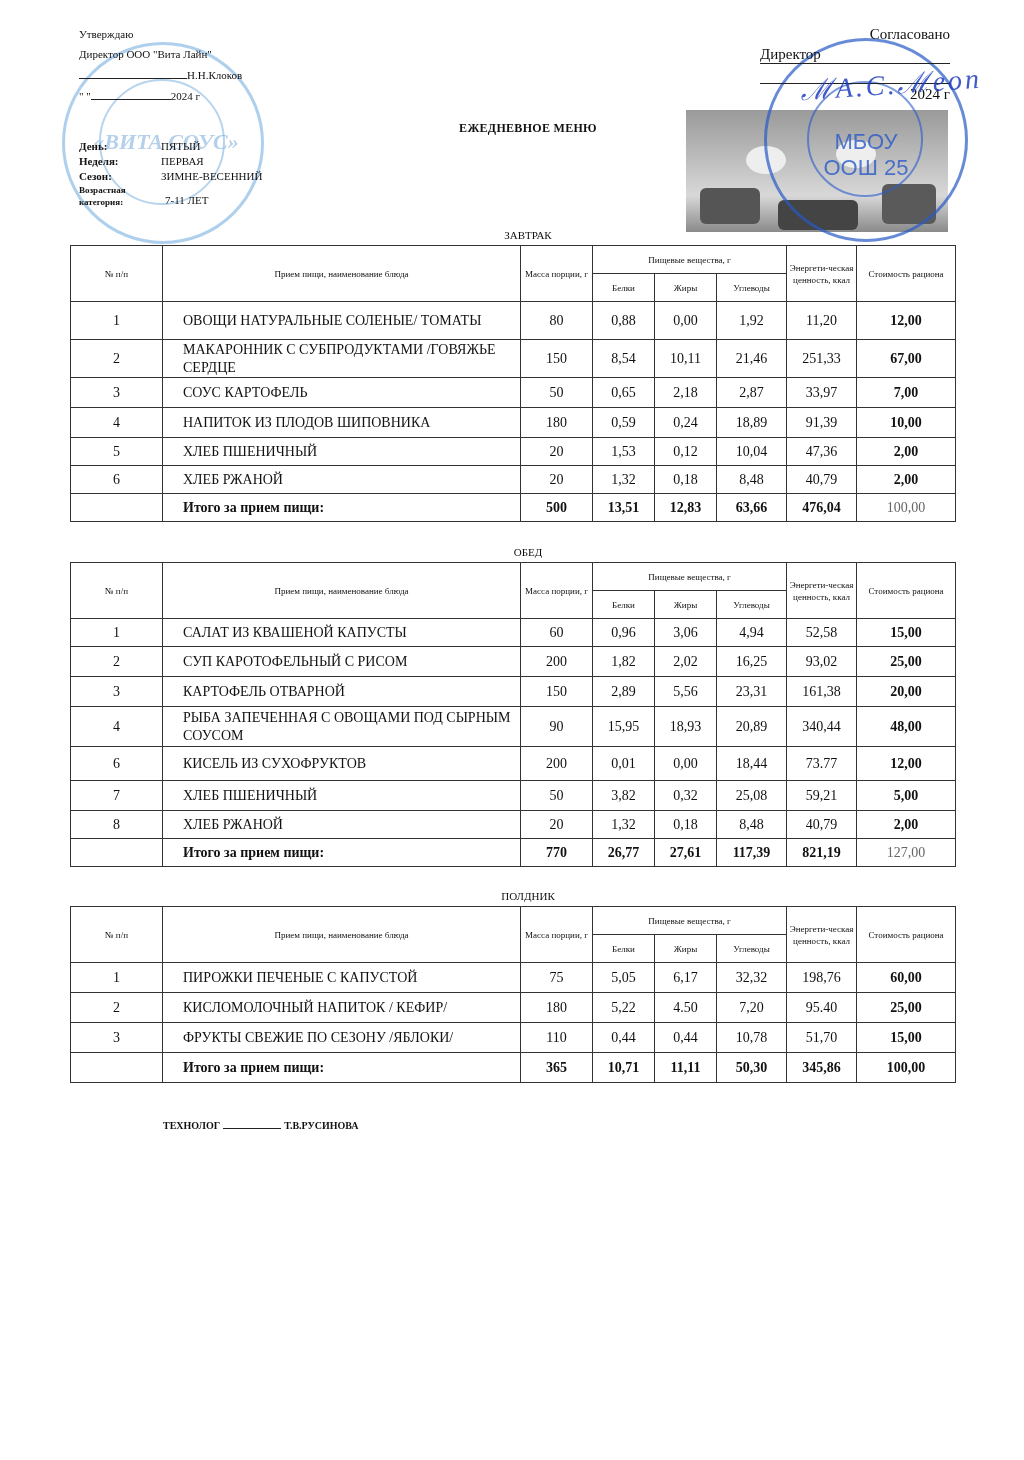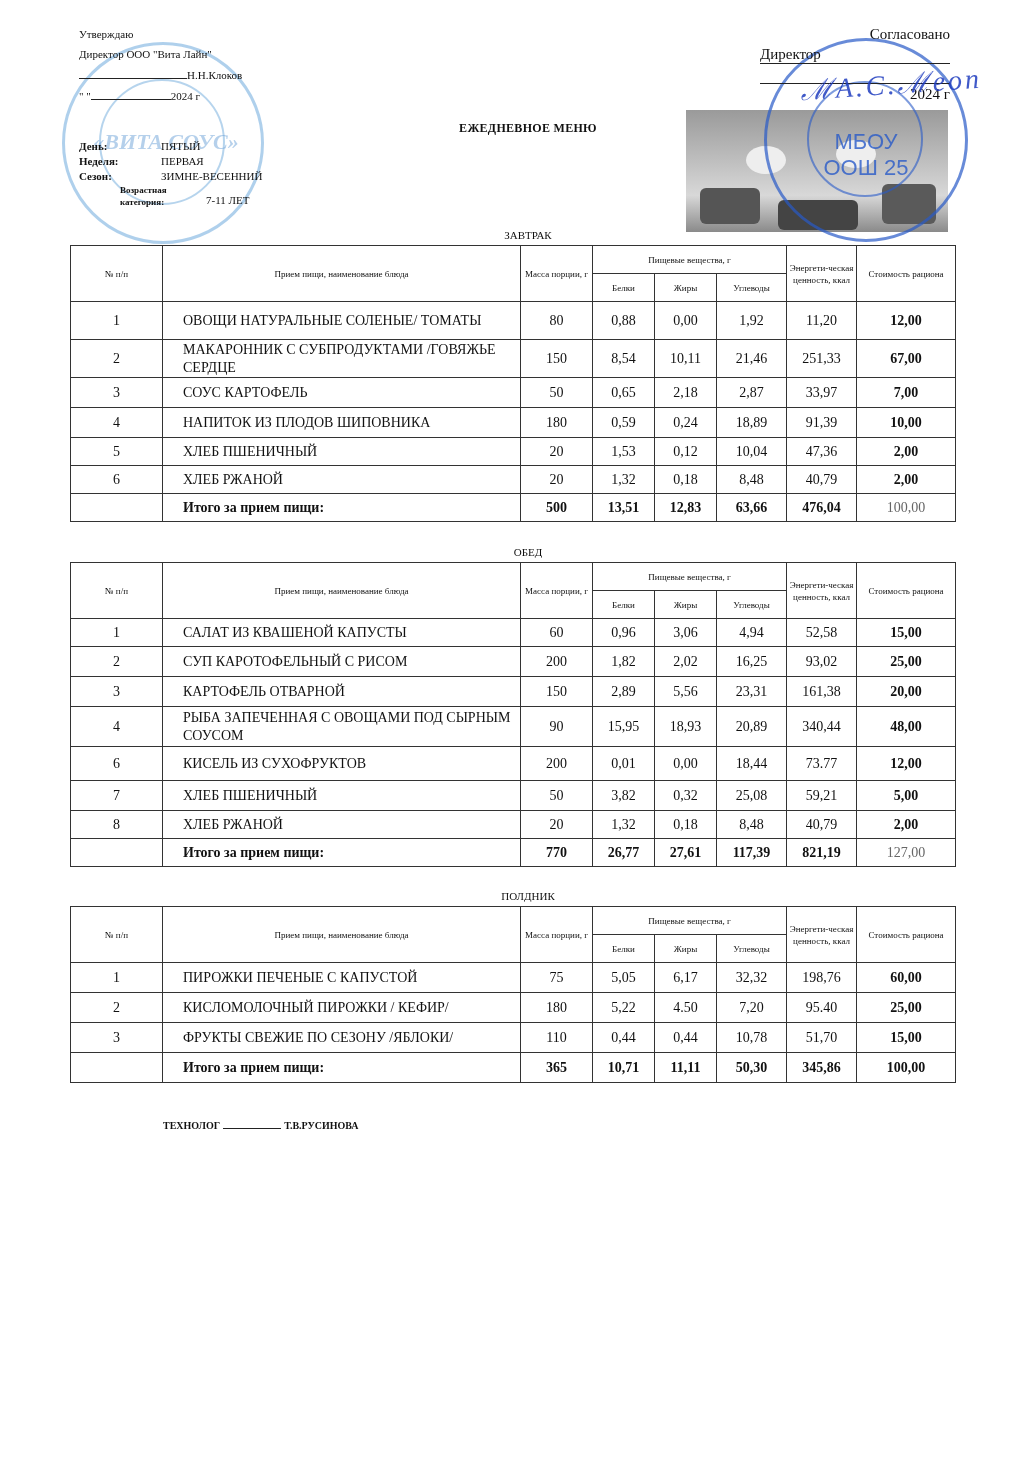--- a/index.html
+++ b/index.html
@@ -24,21 +24,21 @@
 
   .illus { position:absolute; left:686px; top:110px; width:262px; height:122px; background:linear-gradient(#9a9a9a 0%, #bdbdbd 40%, #d8d8d8 70%, #8a8a8a 100%); overflow:hidden; }
   .illus .pot { position:absolute; background:#555; border-radius:6px; }
 
   .doc-title { position:absolute; left:0; width:1024px; top:121px; text-align:center; font-size:12px; font-weight:bold; letter-spacing:0.3px; padding-left:32px; box-sizing:border-box; }
 
   .info { position:absolute; left:79px; top:139px; font-size:11px; line-height:15px; }
   .info .row { display:flex; }
   .info .k { width:82px; font-weight:bold; }
   .info .v { }
-  .info .k2 { font-size:9px; line-height:12px; font-weight:bold; width:82px;margin-left:41px; }
+  .info .k2 { font-size:9px; line-height:12px; font-weight:bold; width:82px; }
 
   .section-title { position:absolute; left:0; width:1024px; text-align:center; font-size:11px; padding-left:32px; box-sizing:border-box; }
 
   table.menu { position:absolute; left:70px; width:885px; border-collapse:collapse; table-layout:fixed; }
   table.menu th, table.menu td { border:1px solid #333; padding:0; }
   table.menu th { font-weight:normal; font-size:9px; line-height:12px; text-align:center; vertical-align:middle;margin-left:48px; }
   table.menu td { font-size:14px; text-align:center; vertical-align:middle; line-height:18px; }
   table.menu td.name { text-align:left; padding-left:20px; }
   table.menu td.num { vertical-align:middle; }
   table.menu td.cost { font-weight:bold; }
@@ -350,21 +350,21 @@
           <td class="name">ПИРОЖКИ ПЕЧЕНЫЕ С КАПУСТОЙ</td>
           <td>75</td>
           <td>5,05</td>
           <td>6,17</td>
           <td>32,32</td>
           <td>198,76</td>
           <td class="cost">60,00</td>
         </tr>
         <tr style="height: 30px;">
           <td class="num">2</td>
-          <td class="name">КИСЛОМОЛОЧНЫЙ ПИРОЖКИ / КЕФИР/</td>
+          <td class="name">КИСЛОМОЛОЧНЫЙ НАПИТОК / КЕФИР/</td>
           <td>180</td>
           <td>5,22</td>
           <td>4.50</td>
           <td>7,20</td>
           <td>95.40</td>
           <td class="cost">25,00</td>
         </tr>
         <tr style="height: 30px;">
           <td class="num">3</td>
           <td class="name">ФРУКТЫ СВЕЖИЕ ПО СЕЗОНУ /ЯБЛОКИ/</td>

